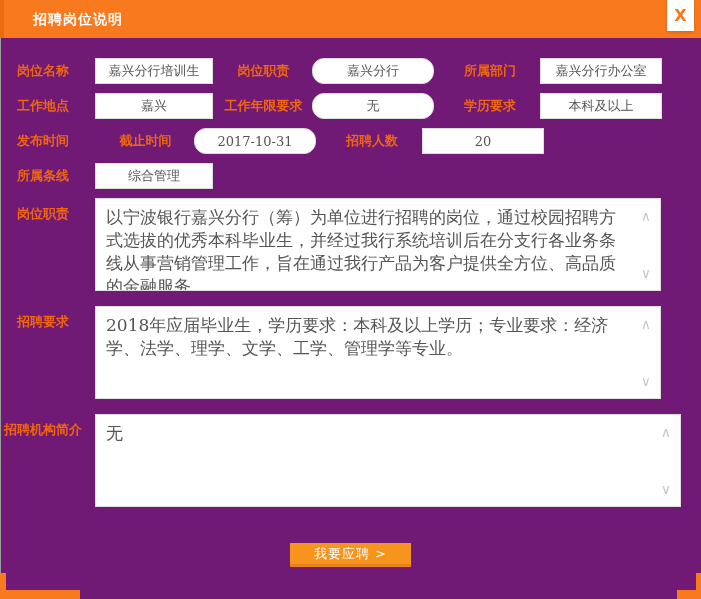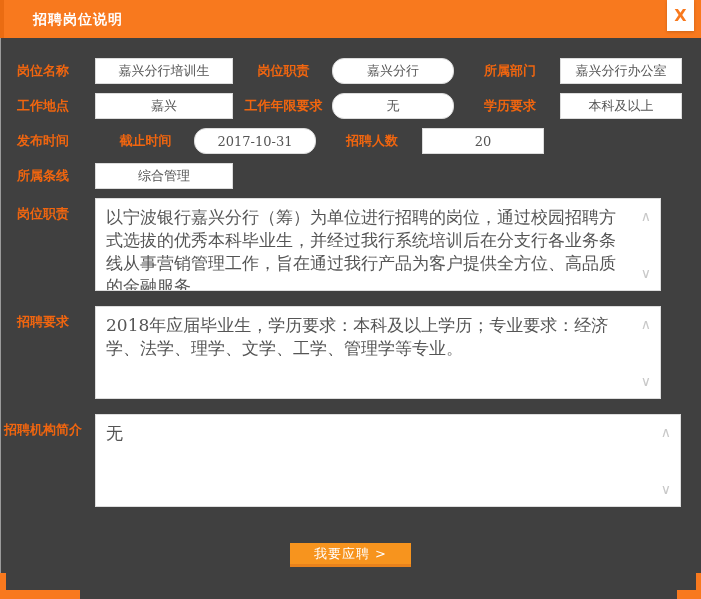--- a/index.html
+++ b/index.html
@@ -1,18 +1,18 @@
 <!DOCTYPE html>
 <html style="--header-orange: #f8791e; --label-orange: #f0650f; --button-orange: #f7941e;"><head>
 <meta charset="utf-8">
 <style>
   * { margin:0; padding:0; box-sizing:border-box; }
   html,body { width:701px; height:599px; }
   body { font-family:"DejaVu Sans", sans-serif; background:#ededed; }
-  .page { position:relative; width:701px; height:599px; background:#404040; overflow:hidden; }
+  .page { position:relative; width:701px; height:599px; background:#701a75; overflow:hidden; }
 
   
   .header { position:relative; height:38px; background:var(--header-orange,#f8791e); border-left:4px solid #ea6c12; }
   .title { position:absolute; left:29px; top:11px; color:#ffffff; font-weight:bold; font-size:14px; letter-spacing:1px; }
   .close-btn { position:absolute; right:7px; top:0; width:27px; height:31px; background:#ffffff; color:var(--header-orange,#f8791e); font-weight:bold; font-size:16px; text-align:center; line-height:31px; cursor:pointer; box-shadow:0 1px 3px rgba(0,0,0,0.18); }
 
   
   .left-line { position:absolute; left:0; top:38px; width:1px; height:535px; background:#9b9b9b; }
 
   
@@ -23,21 +23,21 @@
   .br-h { right:0; top:590px; width:24px; height:9px; }
 
   
   .content { padding-top:20px; }
   .row { display:flex; align-items:center; height:26px; margin-bottom:9px; font-size:13px; }
   .lbl { color:var(--label-orange,#f0650f); font-weight:bold; text-align:center; white-space:nowrap; }
   .c1l { width:86px; margin-right:9px; }
   .c2l { width:85px; margin-left:8px; margin-right:6px; }
   .c3l { width:88px; margin-left:12px; margin-right:6px; }
   .val { height:26px; background:#ffffff; border:1px solid #dcdcdc; text-align:center; color:#555555; font-size:13px; font-family:"DejaVu Serif", serif; outline:none; }
-  .c1v { width:138px; }
+  .c1v { width:118px; }
   .c2v { width:122px;border-radius:12px; }
   .c3v { width:122px; }
 
   
   .section { display:flex; margin-bottom:15px; font-size:13px; }
   .sec-l { width:86px; margin-right:9px; padding-top:7px; }
   .ta { position:relative; width:566px; height:93px; background:#ffffff; border:1px solid #dddddd; }
   .ta.wide { width:586px; }
   .ta-text { padding:7px 34px 7px 10px; font-size:17px; line-height:23px; color:#555555; font-family:"DejaVu Serif", serif; overflow:hidden; height:100%; }
   .scroll-arrow { position:absolute; right:9px; color:#c9c9c9; font-size:14px; line-height:14px; cursor:pointer; user-select:none; }

